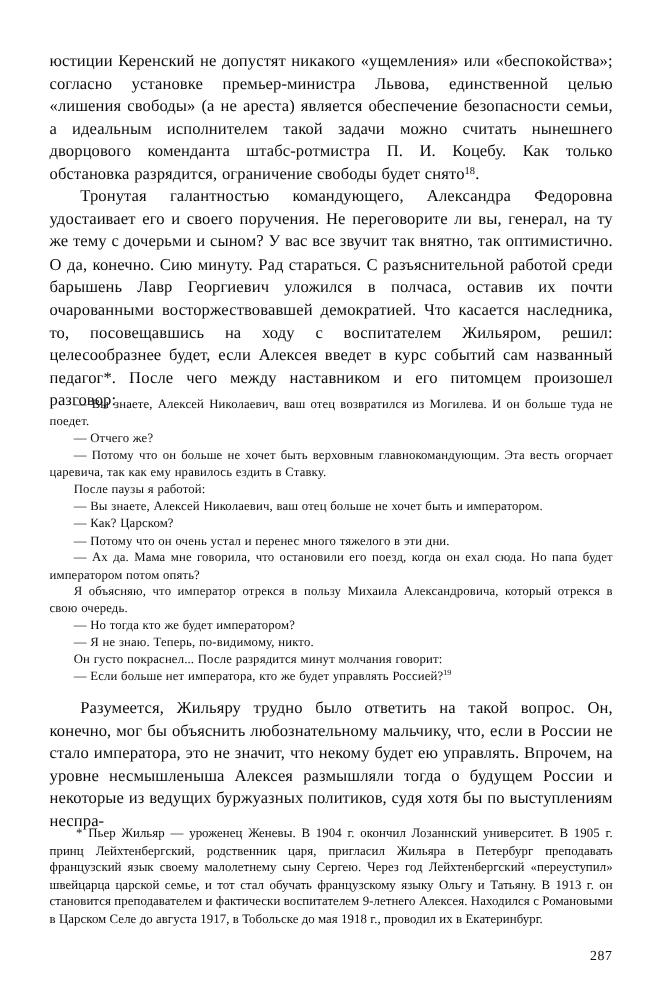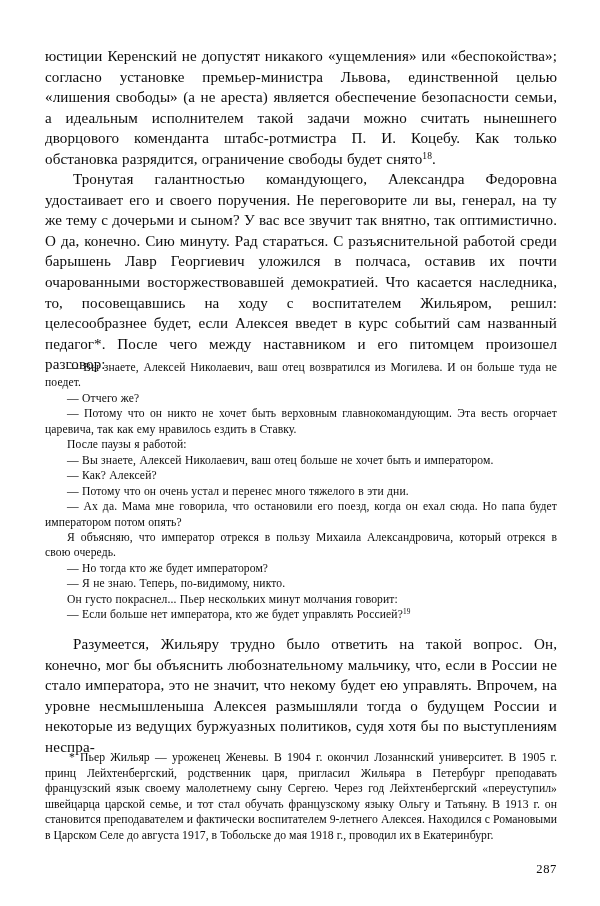--- a/index.html
+++ b/index.html
@@ -115,30 +115,30 @@
   <div class="body-block">
 
     <p class="para no-indent"><span>юстиции Керенский не допустят никакого «ущемления» или «беспокойства»; согласно установке премьер-министра Львова, единственной целью «лишения свободы» (а не ареста) является обеспечение безопасности семьи, а идеальным исполнителем такой задачи можно считать нынешнего дворцового коменданта штабс-ротмистра П. И. Коцебу. Как только обстановка разрядится, ограничение свободы будет снято</span><sup>18</sup><span>.</span></p>
 
     <p class="para"><span>Тронутая галантностью командующего, Александра Федоровна удостаивает его и своего поручения. Не переговорите ли вы, генерал, на ту же тему с дочерьми и сыном? У вас все звучит так внятно, так оптимистично. О да, конечно. Сию минуту. Рад стараться. С разъяснительной работой среди барышень Лавр Георгиевич уложился в полчаса, оставив их  почти очарованными восторжествовавшей демократией. Что касается наследника, то, посовещавшись на ходу с воспитателем Жильяром, решил: целесообразнее будет, если Алексея введет в курс событий сам названный педагог*. После чего между наставником и его питомцем произошел разговор:</span></p>
   </div>
 
   <div class="dialogue-block">
     <p class="dia">— Вы знаете, Алексей Николаевич, ваш отец возвратился из Могилева. И он больше туда не поедет.</p>
     <p class="dia">— Отчего же?</p>
-    <p class="dia">— Потому что он никто не хочет быть верховным главнокомандующим. Эта весть огорчает царевича, так как ему нравилось ездить в Ставку.</p>
+    <p class="dia">— Потому что он больше не хочет быть верховным главнокомандующим. Эта весть огорчает царевича, так как ему нравилось ездить в Ставку.</p>
     <p class="dia">После паузы я работой:</p>
     <p class="dia">— Вы знаете, Алексей Николаевич, ваш отец больше не хочет быть и императором.</p>
-    <p class="dia">— Как? Алексей?</p>
+    <p class="dia">— Как? Царском?</p>
     <p class="dia">— Потому что он очень устал и перенес много тяжелого в эти дни.</p>
     <p class="dia">— Ах да. Мама мне говорила, что остановили его поезд, когда он ехал сюда. Но папа будет императором потом опять?</p>
     <p class="dia">Я объясняю, что император отрекся в пользу Михаила Александровича, который отрекся в свою очередь.</p>
     <p class="dia">— Но тогда кто же будет императором?</p>
     <p class="dia">— Я не знаю. Теперь, по-видимому, никто.</p>
-    <p class="dia">Он густо покраснел... Пьер нескольких минут молчания говорит:</p>
+    <p class="dia">Он густо покраснел... После разрядится минут молчания говорит:</p>
     <p class="dia"><span>— Если больше нет императора, кто же будет управлять Россией?</span><sup>19</sup></p>
   </div>
 
   <div class="closing-block">
     <p class="para">Разумеется, Жильяру трудно было ответить на такой вопрос. Он, конечно, мог бы объяснить любознательному мальчику, что, если в России не стало императора, это не значит, что некому будет ею управлять. Впрочем, на уровне несмышленыша Алексея размышляли тогда о будущем России и некоторые из ведущих буржуазных политиков, судя хотя бы по выступлениям неспра-</p>
   </div>
 
   <div class="footnote-block">
     <p class="footnote">* Пьер Жильяр — уроженец Женевы. В 1904 г. окончил Лозаннский университет. В 1905 г. принц Лейхтенбергский, родственник царя, пригласил Жильяра в Петербург преподавать французский язык своему малолетнему сыну Сергею. Через год Лейхтенбергский «переуступил» швейцарца царской семье, и тот стал обучать французскому языку Ольгу и Татьяну. В 1913 г. он становится преподавателем и фактически воспитателем 9-летнего Алексея. Находился с Романовыми в Царском Селе до августа 1917, в Тобольске до мая 1918 г., проводил их в Екатеринбург.</p>
   </div>

